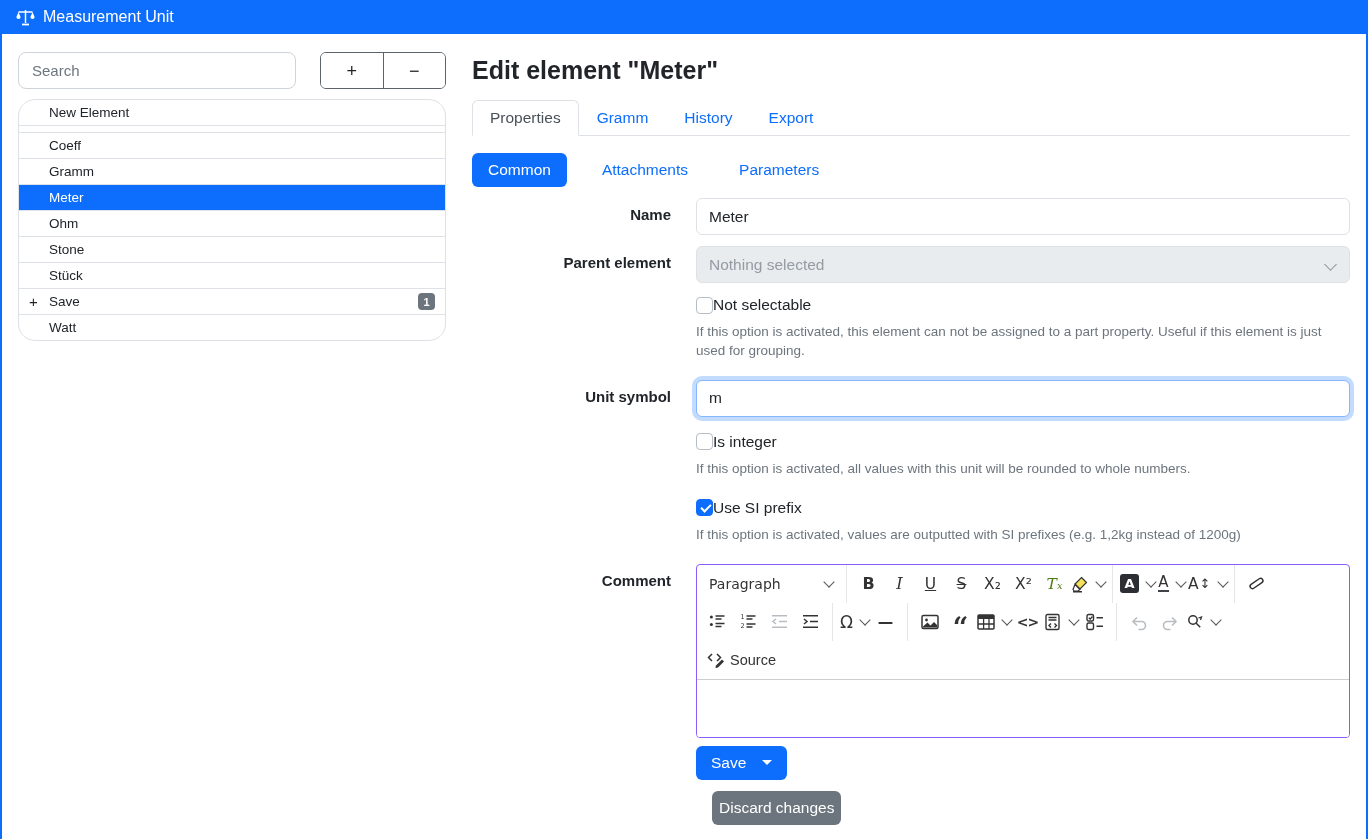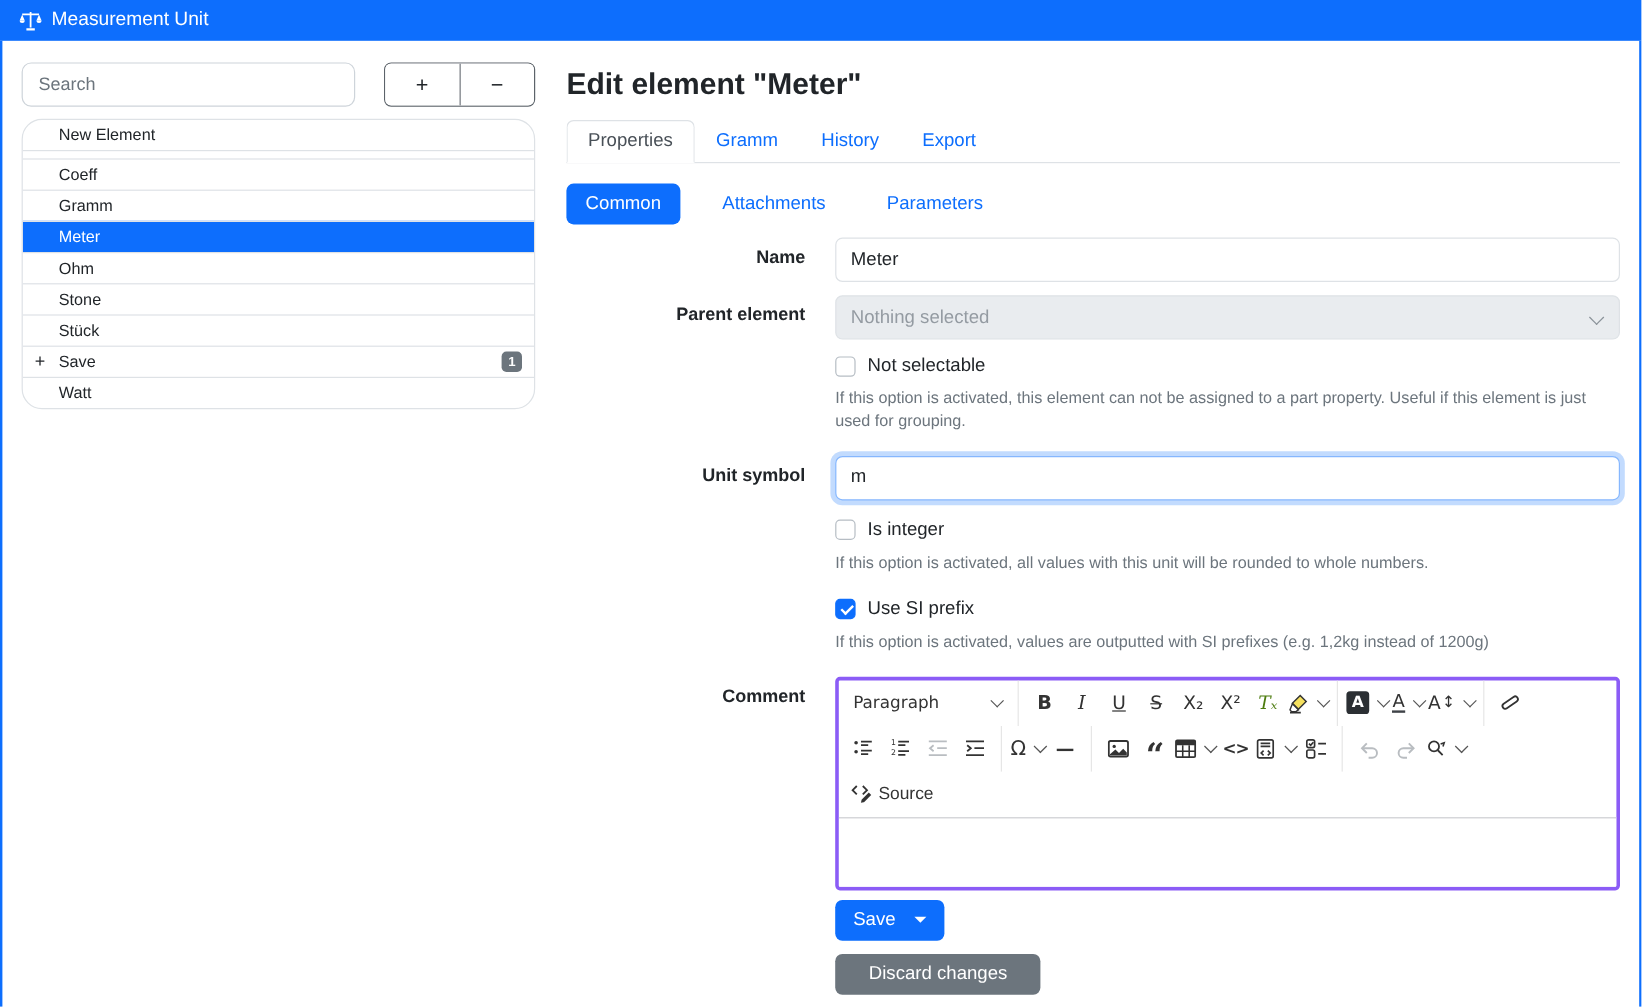--- a/index.html
+++ b/index.html
@@ -46,30 +46,30 @@
   
   .form{margin-top:11px;}
   .frow{display:flex;margin-bottom:11px;}
   .flabel{width:224px;flex:none;box-sizing:border-box;text-align:right;padding:8px 25px 0 0;font-weight:700;font-size:15px;color:#212529;}
   .fctrl{flex:1;min-width:0;}
   .tinput{width:100%;height:37px;box-sizing:border-box;border:1px solid #dee2e6;border-radius:6px;padding:0 12px;font-size:15.5px;color:#212529;outline:none;font-family:inherit;background:#fff;}
   .tinput.focused{border-color:#86b7fe;box-shadow:0 0 0 4px rgba(13,110,253,.25);}
   .fakeselect{width:100%;height:37px;box-sizing:border-box;border:1px solid #dee2e6;border-radius:6px;padding:0 16px 0 12px;font-size:15.5px;color:#949ba2;background:#e9ecef;display:flex;align-items:center;position:relative;}
   .fakeselect .sel-caret{position:absolute;right:14px;top:13px;width:8px;height:8px;border-right:1.6px solid #8a9299;border-bottom:1.6px solid #8a9299;transform:rotate(45deg);}
 
-  .cb-row{display:flex;align-items:center;gap:10px;margin-top:13px;}
+  .cb-row{display:flex;align-items:center;margin-top:13px;}
   .cbox{width:17px;height:17px;box-sizing:border-box;border:1px solid #b6bdc4;border-radius:4px;background:#fff;flex:none;cursor:pointer;position:relative;}
   .cbox.checked{background:#0d6efd;border-color:#0d6efd;}
   .cbox.checked::after{content:"";position:absolute;left:3.5px;top:4px;width:8px;height:4px;border-left:2px solid #fff;border-bottom:2px solid #fff;transform:rotate(-45deg);}
   .cb-label{font-size:15.5px;color:#212529;cursor:pointer;}
   .help{color:#6c757d;font-size:13.5px;line-height:1.4;margin-top:9px;margin-bottom:19px;}
   .gap-lg{margin-top:20px;}
 
   
-  .editor{border:3px solid #8b5cf6;border-radius:4px;overflow:hidden;background:#fff;}
+  .editor{border:1px solid #8b5cf6;border-radius:4px;overflow:hidden;background:#fff;}
   .tb-row{display:flex;align-items:center;height:38px;padding:0 5px;}
   .ti{display:flex;align-items:center;justify-content:center;min-width:29px;height:30px;margin:0 1px;color:#333;font-size:15.5px;border-radius:4px;cursor:pointer;font-family:"DejaVu Sans",sans-serif;white-space:nowrap;}
   .ti.dis{color:#b9bdc1;cursor:default;}
   .ti svg{display:block;}
   .tsep{width:1px;height:38px;background:#e6e6e6;margin:0 6px;flex:none;}
   .chev{width:7px;height:7px;border-right:1.5px solid #565656;border-bottom:1.5px solid #565656;transform:rotate(45deg);margin-left:8px;margin-top:-4px;flex:none;}
   .para-dd{width:124px;justify-content:space-between;padding:0 6px;font-size:14px;color:#333;}
   .g-bold{font-weight:700;font-size:16px;}
   .g-italic{font-style:italic;font-family:"DejaVu Serif",serif;font-size:16px;}
   .g-under{text-decoration:underline;}
@@ -81,21 +81,21 @@
   .g-quote{font-family:"DejaVu Serif",serif;font-size:27px;font-weight:700;line-height:0.2;padding-top:12px;}
   .g-code{font-weight:600;letter-spacing:-1px;font-size:14px;}
   .g-hr{font-weight:600;}
   .src-row{height:38px;display:flex;align-items:center;padding:0 9px;}
   .src-btn{display:flex;align-items:center;gap:5px;font-size:14.5px;color:#333;cursor:pointer;}
   .editor-body{border-top:1px solid #ccced1;height:57px;background:#fff;}
 
   
   .save-btn{margin-top:8px;display:inline-flex;align-items:center;background:#0d6efd;color:#fff;border:none;border-radius:6px;padding:8px 15px;font-size:15.5px;cursor:pointer;font-family:inherit;}
   .save-caret{width:0;height:0;border-left:5px solid transparent;border-right:5px solid transparent;border-top:5px solid #fff;margin-left:16px;}
-  .discard-btn{display:block;margin-top:11px;background:#6c757d;color:#fff;border:none;border-radius:6px;padding:8px 28px;font-size:15.5px;cursor:pointer;font-family:inherit;}
+  .discard-btn{display:block;margin-top:11px;background:#6c757d;color:#fff;border:none;border-radius:6px;padding:8px 7px;font-size:15.5px;cursor:pointer;font-family:inherit;margin-left:16px;}
 </style>
 </head>
 <body>
 
 <div class="navbar">
   <div class="brand">
     <span>
       <svg width="19" height="17" viewBox="0 0 19 17">
         <g stroke="#fff" stroke-width="1.5" fill="none">
           <path d="M9.5 1v13"></path>

